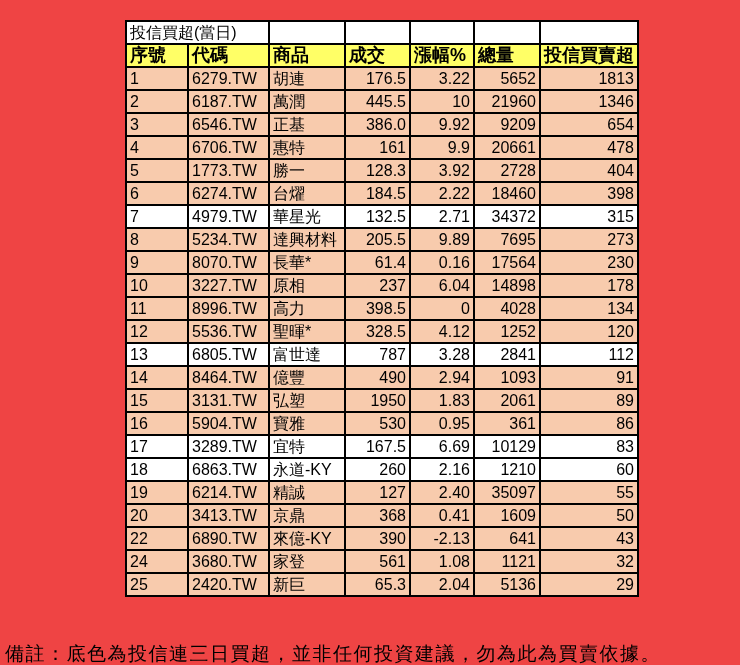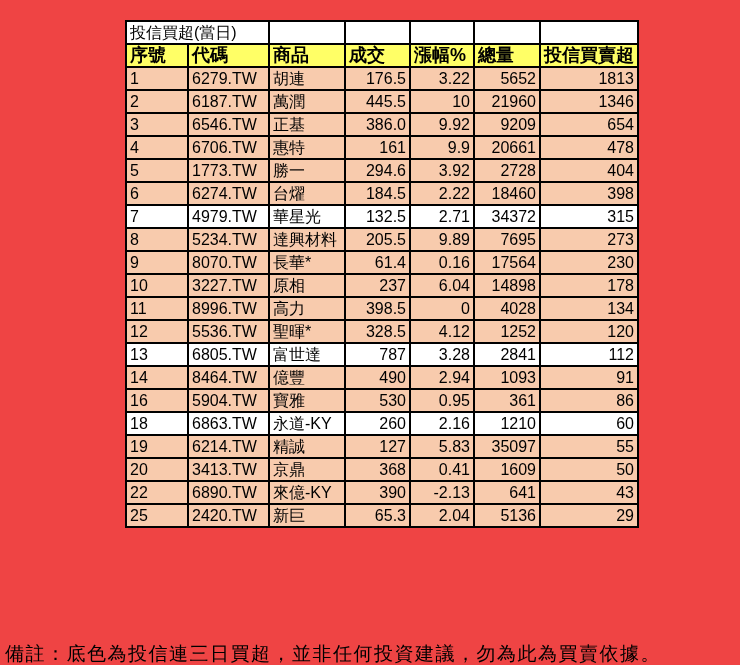--- a/index.html
+++ b/index.html
@@ -138,21 +138,21 @@
           <td>惠特</td>
           <td class="num">161</td>
           <td class="num">9.9</td>
           <td class="num">20661</td>
           <td class="num">478</td>
         </tr>
         <tr class="hl">
           <td>5</td>
           <td>1773.TW</td>
           <td>勝一</td>
-          <td class="num">294.6</td>
+          <td class="num">128.3</td>
           <td class="num">3.92</td>
           <td class="num">2728</td>
           <td class="num">404</td>
         </tr>
         <tr class="hl">
           <td>6</td>
           <td>6274.TW</td>
           <td>台燿</td>
           <td class="num">184.5</td>
           <td class="num">2.22</td>
@@ -225,43 +225,61 @@
         <tr class="hl">
           <td>14</td>
           <td>8464.TW</td>
           <td>億豐</td>
           <td class="num">490</td>
           <td class="num">2.94</td>
           <td class="num">1093</td>
           <td class="num">91</td>
         </tr>
         <tr class="hl">
+          <td>15</td>
+          <td>3131.TW</td>
+          <td>弘塑</td>
+          <td class="num">1950</td>
+          <td class="num">1.83</td>
+          <td class="num">2061</td>
+          <td class="num">89</td>
+        </tr>
+        <tr class="hl">
           <td>16</td>
           <td>5904.TW</td>
           <td>寶雅</td>
           <td class="num">530</td>
           <td class="num">0.95</td>
           <td class="num">361</td>
           <td class="num">86</td>
+        </tr>
+        <tr>
+          <td>17</td>
+          <td>3289.TW</td>
+          <td>宜特</td>
+          <td class="num">167.5</td>
+          <td class="num">6.69</td>
+          <td class="num">10129</td>
+          <td class="num">83</td>
         </tr>
         <tr>
           <td>18</td>
           <td>6863.TW</td>
           <td>永道-KY</td>
           <td class="num">260</td>
           <td class="num">2.16</td>
           <td class="num">1210</td>
           <td class="num">60</td>
         </tr>
         <tr class="hl">
           <td>19</td>
           <td>6214.TW</td>
           <td>精誠</td>
           <td class="num">127</td>
-          <td class="num">5.83</td>
+          <td class="num">2.40</td>
           <td class="num">35097</td>
           <td class="num">55</td>
         </tr>
         <tr class="hl">
           <td>20</td>
           <td>3413.TW</td>
           <td>京鼎</td>
           <td class="num">368</td>
           <td class="num">0.41</td>
           <td class="num">1609</td>
@@ -270,20 +288,29 @@
         <tr class="hl">
           <td>22</td>
           <td>6890.TW</td>
           <td>來億-KY</td>
           <td class="num">390</td>
           <td class="num">-2.13</td>
           <td class="num">641</td>
           <td class="num">43</td>
         </tr>
         <tr class="hl">
+          <td>24</td>
+          <td>3680.TW</td>
+          <td>家登</td>
+          <td class="num">561</td>
+          <td class="num">1.08</td>
+          <td class="num">1121</td>
+          <td class="num">32</td>
+        </tr>
+        <tr class="hl">
           <td>25</td>
           <td>2420.TW</td>
           <td>新巨</td>
           <td class="num">65.3</td>
           <td class="num">2.04</td>
           <td class="num">5136</td>
           <td class="num">29</td>
         </tr>
       </tbody>
   </table>

